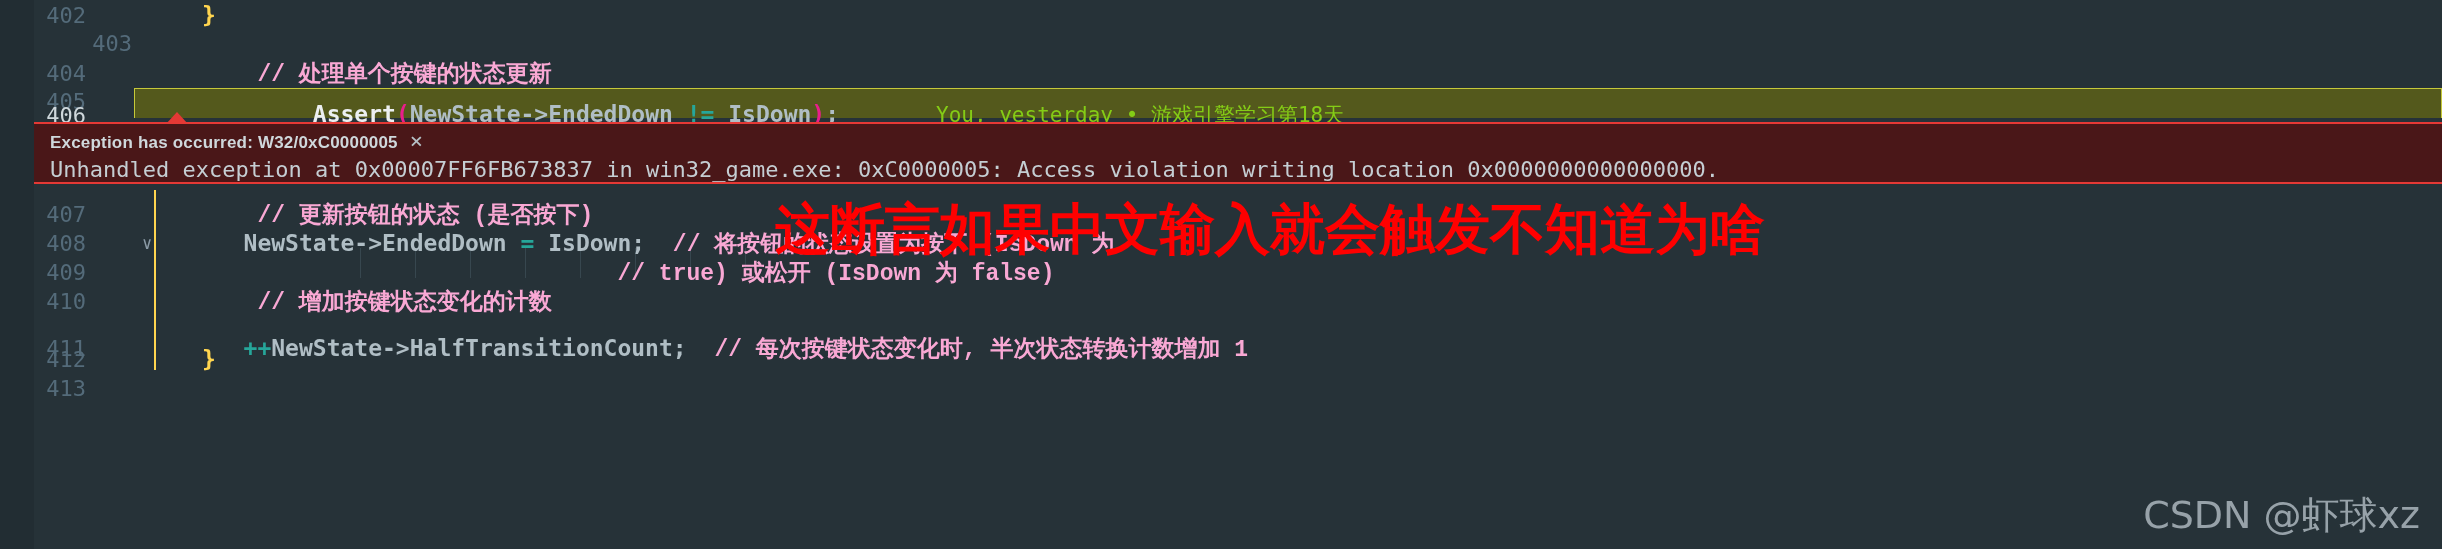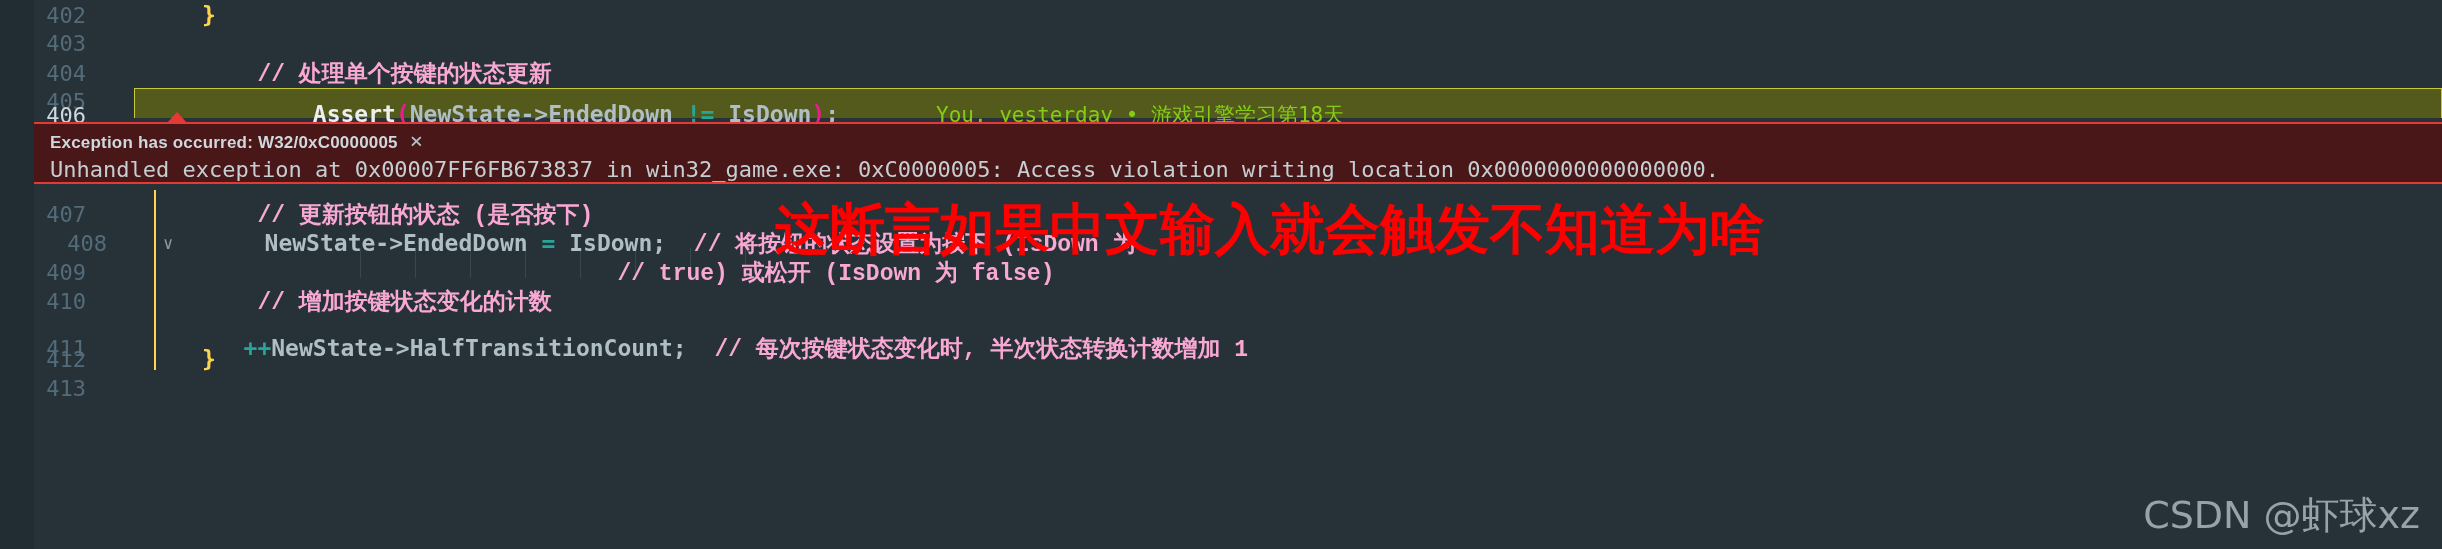--- a/index.html
+++ b/index.html
@@ -194,21 +194,21 @@
 <div id="editor">
 
   <div id="gutter-bg"></div>
 
   <div class="line" style="top:0px;">
     <span class="gutter">402</span>
     <span class="fold"></span>
     <span class="code"><span class="c-brace">}</span></span>
   </div>
 
-  <div class="line" style="top:28px;">
+  <div class="line" style="top:28px;padding-left:46px;">
     <span class="gutter">403</span>
     <span class="fold"></span>
     <span class="code"></span>
   </div>
 
   <div class="line" style="top:58px;">
     <span class="gutter">404</span>
     <span class="fold"></span>
     <span class="code">    <span class="c-comment">// 处理单个按键的状态更新</span></span>
   </div>
@@ -245,21 +245,21 @@
   <div class="guide" style="left:635px; top:248px; height:30px;"></div>
   <div class="guide" style="left:690px; top:248px; height:30px;"></div>
   <div class="guide" style="left:745px; top:248px; height:30px;"></div>
 
   <div class="line" style="top:199px;">
     <span class="gutter">407</span>
     <span class="fold"></span>
     <span class="code">    <span class="c-comment">// 更新按钮的状态 (是否按下)</span></span>
   </div>
 
-  <div class="line" style="top:228px;margin-left:21px;">
+  <div class="line" style="top:228px;">
     <span class="gutter">408</span>
     <span class="fold">∨</span>
     <span class="code">   <span class="c-var">NewState-&gt;EndedDown </span><span class="c-op">=</span><span class="c-var"> IsDown;</span>  <span class="c-comment">// 将按钮的状态设置为按下 (IsDown 为</span></span>
   </div>
 
   <div class="line" style="top:257px;">
     <span class="gutter">409</span>
     <span class="fold"></span>
     <span class="code">                              <span class="c-comment">// true) 或松开 (IsDown 为 false)</span></span>
   </div>

